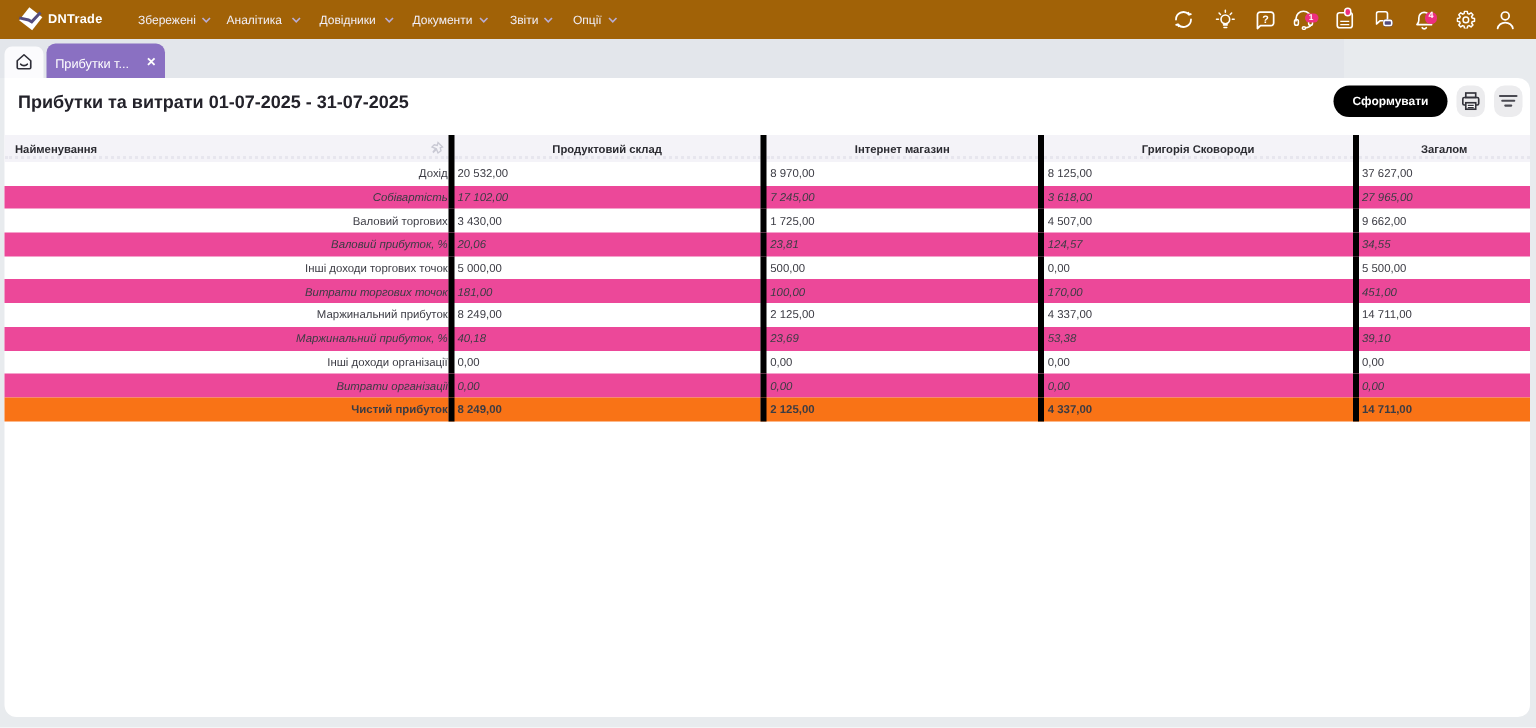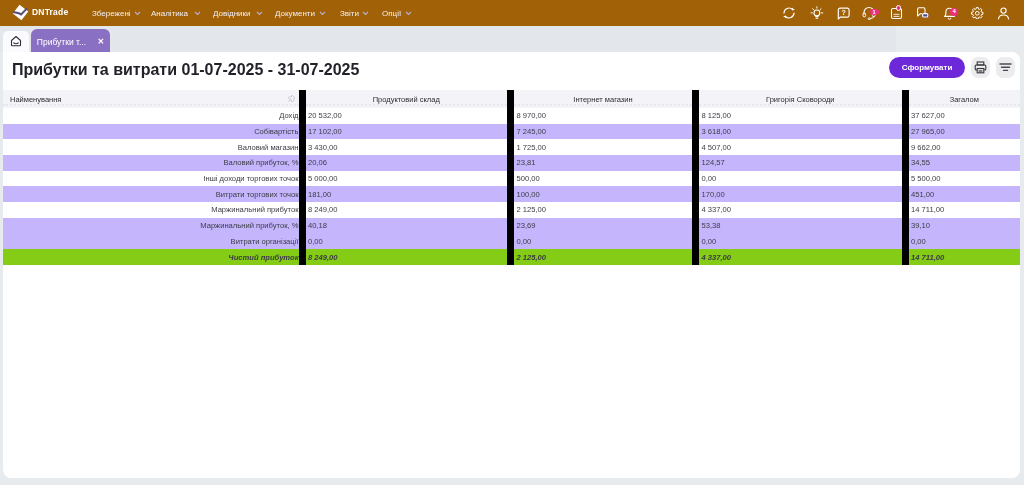--- a/index.html
+++ b/index.html
@@ -13,32 +13,32 @@
 .chev { position:absolute; top:11px; }
 .ics { position:absolute; top:0; }
 .ic { position:absolute; }
 .badge { position:absolute; background:#ed2f7f; color:#fff; border-radius:5px; font-size:6px; font-weight:bold; text-align:center; }
 .tabbar { position:absolute; left:0; top:26px; width:896px; height:26px; background:#e3e6eb; }
 .homebtn { position:absolute; left:3px; top:5px; width:26px; height:21px; background:#fbfbfd; border-radius:5px 5px 0 0; }
 .tab { position:absolute; left:31px; top:3px; width:79px; height:23px; background:#8a70c2; border-radius:6px 6px 0 0; color:#fff; font-size:8.5px; }
 .tab .txt { position:absolute; left:5.8px; top:7.5px; }
 .tab .x { position:absolute; left:66.5px; top:7.5px; font-size:8px; font-weight:bold; }
 .card { position:absolute; left:3px; top:52px; width:1017px; height:426px; background:#fff; border-radius:0 8px 8px 8px; }
-.title { position:absolute; left:9px; top:9px; font-size:16px; font-weight:bold; color:#23222a; letter-spacing:0; }
-.btn { position:absolute; left:886px; top:5px; width:76px; height:21px; background:#6d28d9; border-radius:10.5px; color:#fff; font-size:8px; font-weight:bold; text-align:center; line-height:21px; }
+.title { position:absolute; left:9px; top:9px; font-size:12px; font-weight:bold; color:#23222a; letter-spacing:0; }
+.btn { position:absolute; left:886px; top:5px; width:76px; height:21px; background:#000000; border-radius:10.5px; color:#fff; font-size:8px; font-weight:bold; text-align:center; line-height:21px; }
 .rbtn { position:absolute; top:5px; width:19px; height:21px; background:#ececee; border-radius:7px; }
 table { position:absolute; left:0; top:38px; width:1017px; border-collapse:separate; border-spacing:0; table-layout:fixed; font-size:7.6px; color:#3c3c44; }
-th { height:18px; background:#f4f3f8; font-size:7.5px; font-weight:normal; color:#2b2b31; text-align:center; position:relative; padding-top:1px; }
+th { height:18px; background:#f4f3f8; font-size:7.5px; font-weight:bold; color:#2b2b31; text-align:center; position:relative; padding-top:1px; }
 th::after { content:""; position:absolute; left:0; right:0; bottom:2.5px; border-bottom:2px dotted #e7e6ee; }
 th.c1 { text-align:left; padding-left:7px; }
 td { height:15.7px; padding-left:2.5px; }
 td.c1 { padding-left:7px;text-align:right; }
-th:not(.c1), td:not(.c1) { border-left:7px solid #000000; }
-tr.g td { background:#c4b5fd; }
-tr.last td { background:#84cc16; font-weight:bold;font-style:italic; }
+th:not(.c1), td:not(.c1) { border-left:4px solid #000000; }
+tr.g td { background:#ec4899;font-style:italic; }
+tr.last td { background:#f97316; font-weight:bold; }
 svg { display:block; }
 </style>
 </head>
 <body>
 <div class="topbar">
   <div class="logo">
     <svg width="17" height="17" viewBox="0 0 17 17">
       <g transform="rotate(-7 8.5 8.5)">
       <path d="M8.5 0.7 L16.3 8.5 L8.5 16.3 L0.7 8.5 Z" fill="#fff"></path>
       <path d="M1.0 7.0 L6.9 9.1 L8.9 10.6 L15.4 5.2" stroke="#554d7e" stroke-width="2" fill="none"></path>
@@ -185,21 +185,21 @@
           <td>37 627,00</td>
         </tr>
     <tr class="g">
           <td class="c1">Собівартість</td>
           <td>17 102,00</td>
           <td>7 245,00</td>
           <td>3 618,00</td>
           <td>27 965,00</td>
         </tr>
     <tr>
-          <td class="c1">Валовий магазин</td>
+          <td class="c1">Валовий торгових</td>
           <td>3 430,00</td>
           <td>1 725,00</td>
           <td>4 507,00</td>
           <td>9 662,00</td>
         </tr>
     <tr class="g">
           <td class="c1">Валовий прибуток, %</td>
           <td>20,06</td>
           <td>23,81</td>
           <td>124,57</td>
@@ -225,20 +225,27 @@
           <td>2 125,00</td>
           <td>4 337,00</td>
           <td>14 711,00</td>
         </tr>
     <tr class="g">
           <td class="c1">Маржинальний прибуток, %</td>
           <td>40,18</td>
           <td>23,69</td>
           <td>53,38</td>
           <td>39,10</td>
+        </tr>
+    <tr>
+          <td class="c1">Інші доходи організації</td>
+          <td>0,00</td>
+          <td>0,00</td>
+          <td>0,00</td>
+          <td>0,00</td>
         </tr>
     <tr class="g">
           <td class="c1">Витрати організації</td>
           <td>0,00</td>
           <td>0,00</td>
           <td>0,00</td>
           <td>0,00</td>
         </tr>
     <tr class="last">
           <td class="c1">Чистий прибуток</td>

